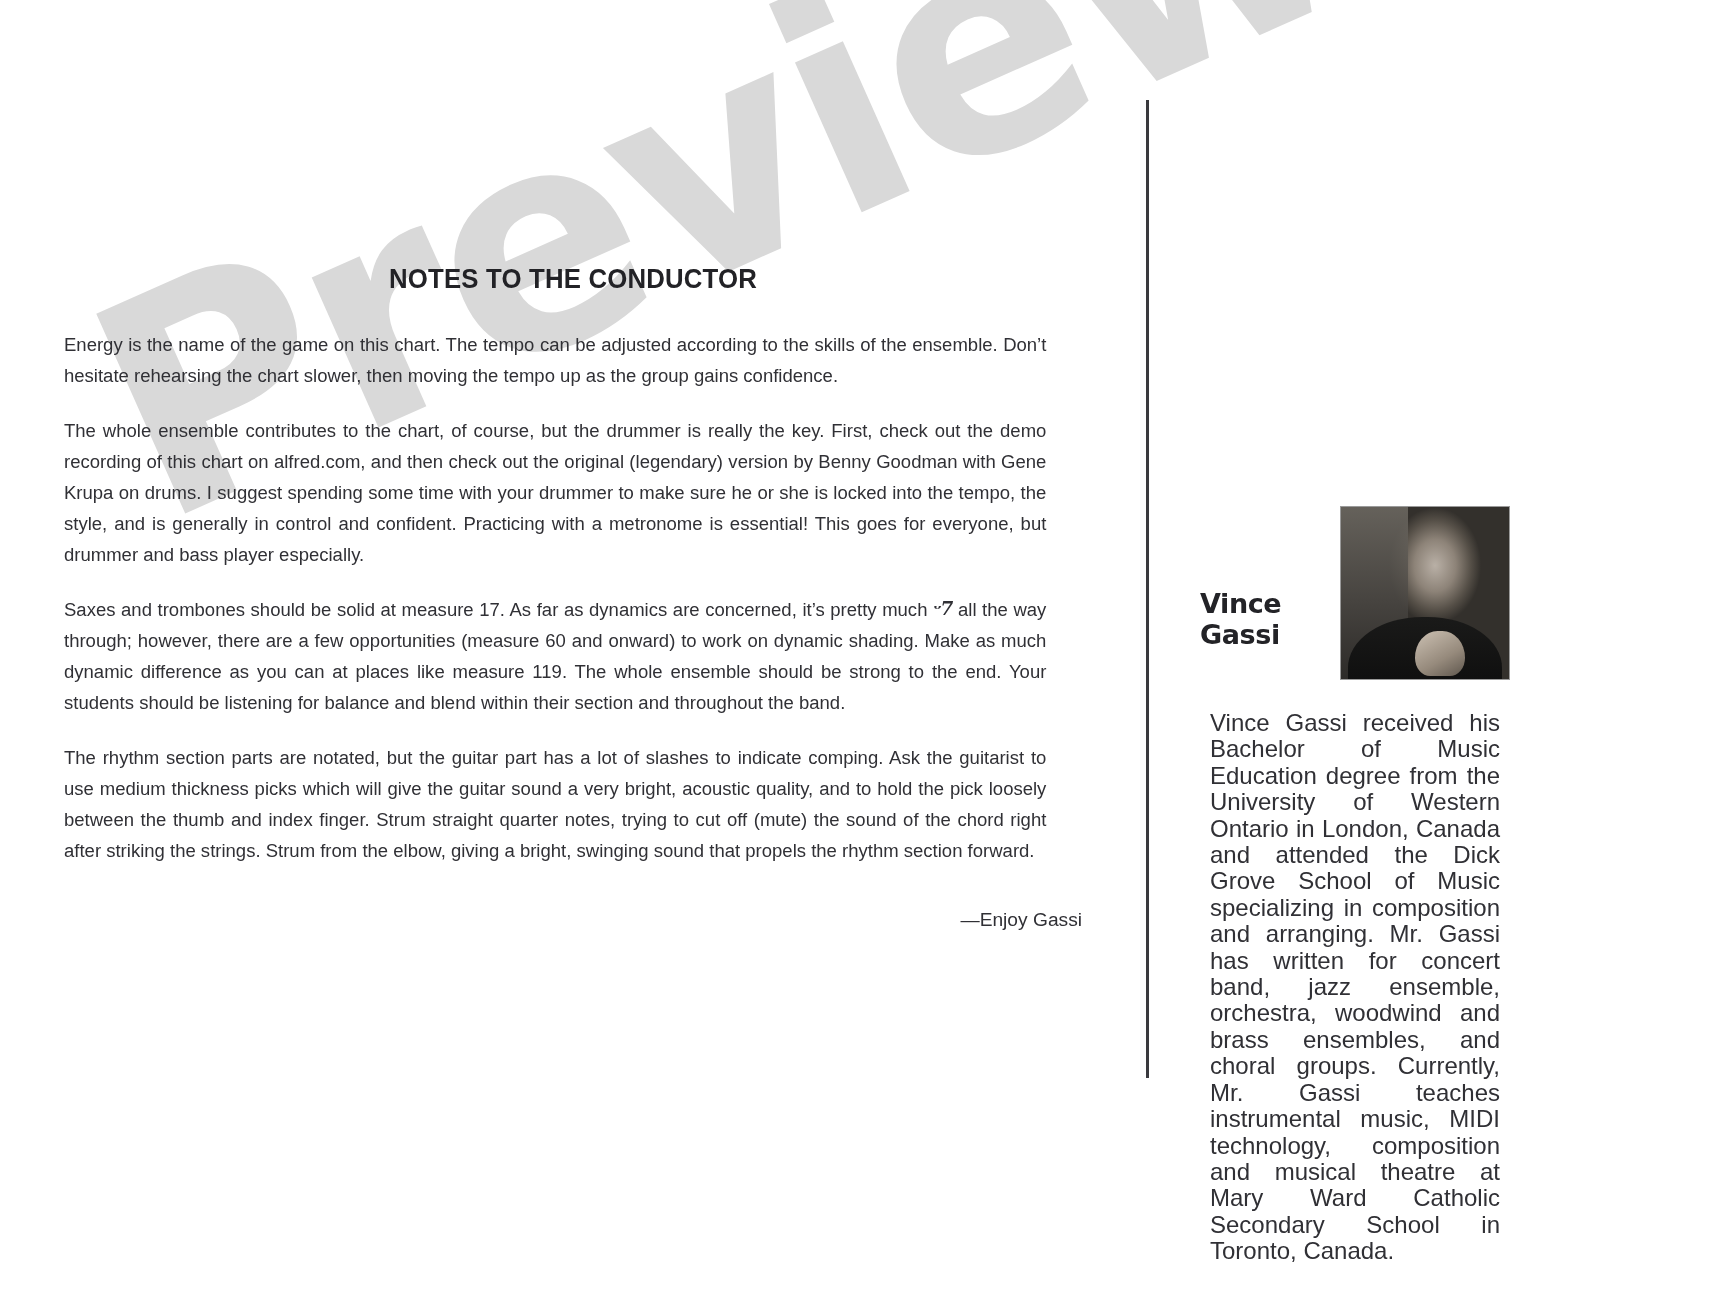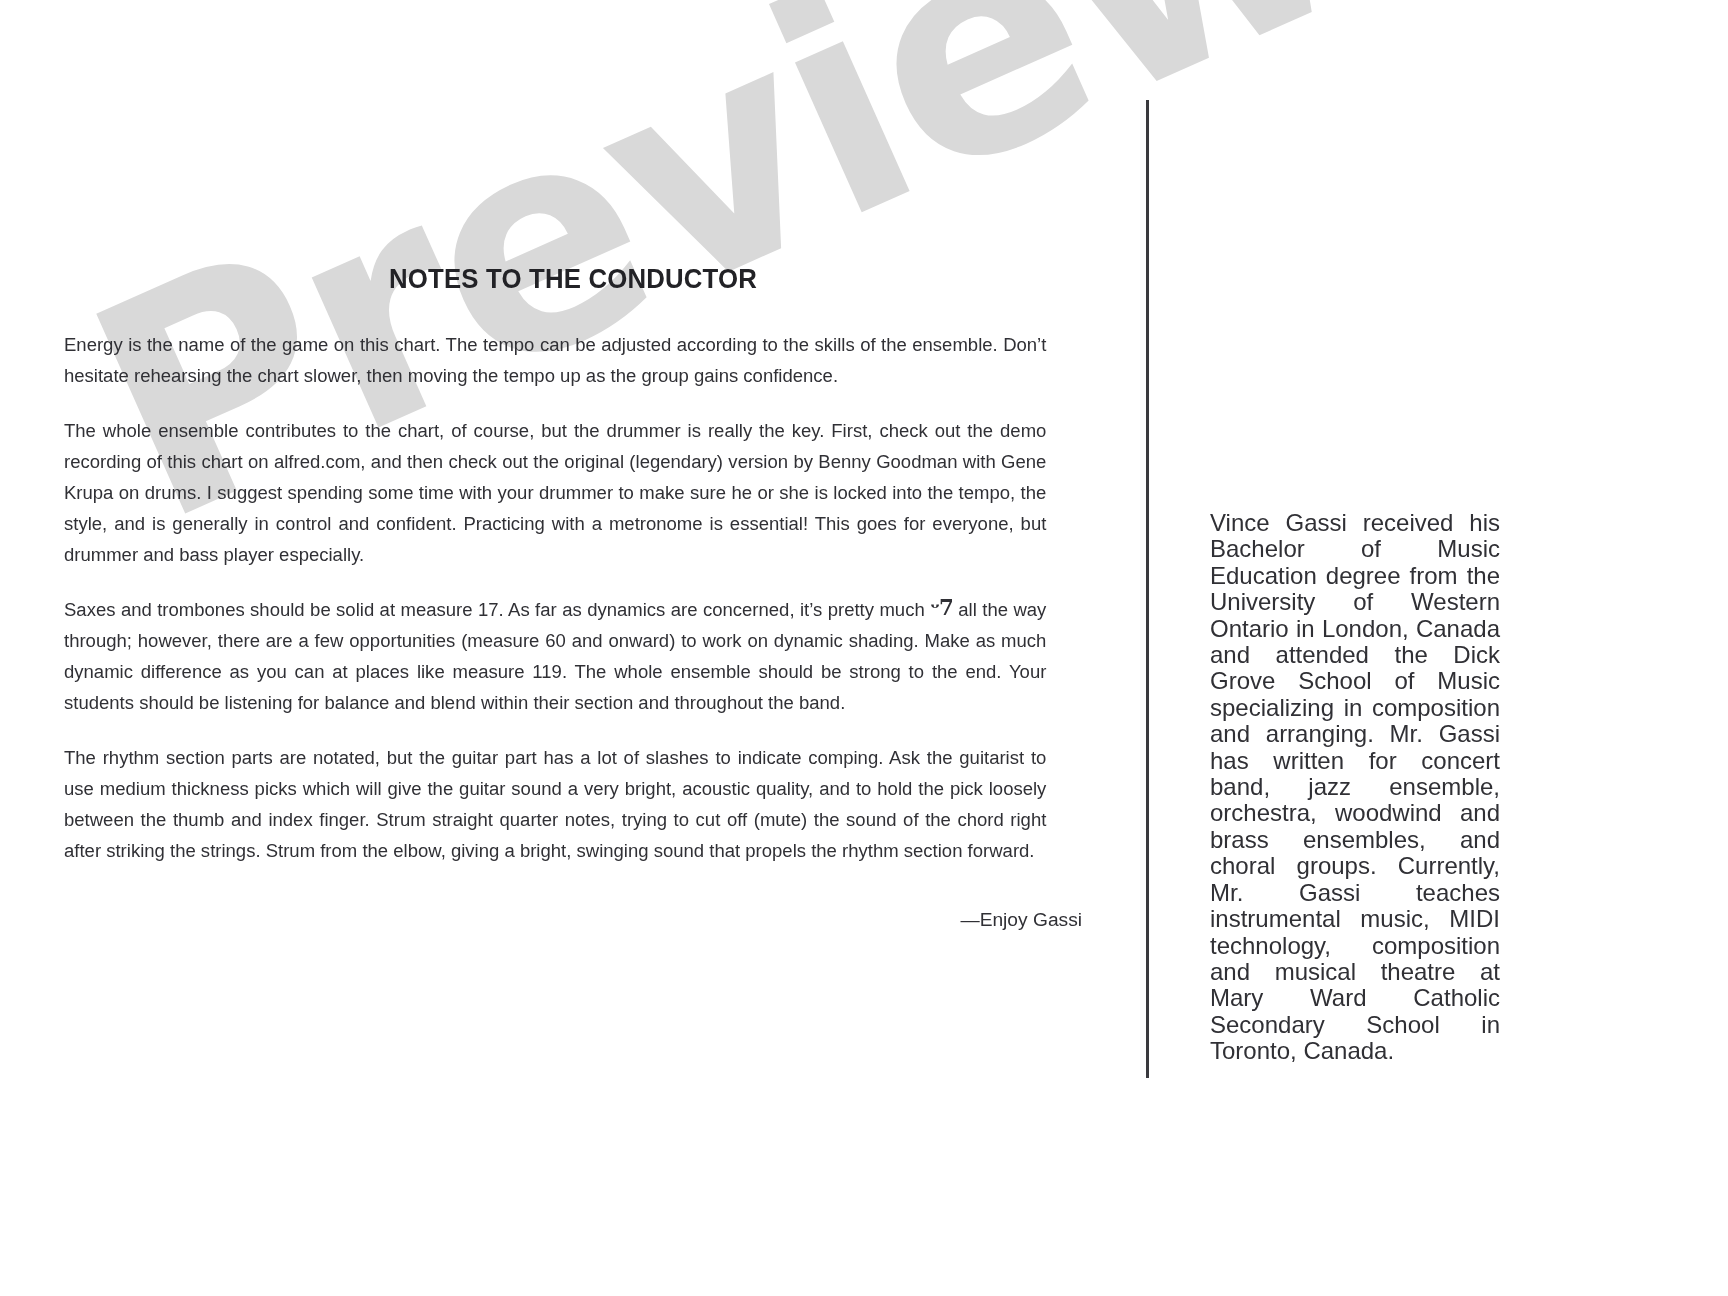--- a/index.html
+++ b/index.html
@@ -86,21 +86,22 @@
     text-align: justify;
     margin: 0 0 24px 0;
     color: #303035;
     transform: scaleX(0.965);
     transform-origin: left center;
   }
   .body-par:last-child { margin-bottom: 0; }
   .dyn-glyph {
     font-family: "DejaVu Serif", serif;
     font-weight: bold;
-    font-size: 22px;
+    font-style: italic;
+    font-size: 19px;
     line-height: 0;
     position: relative;
     top: -1px;
     letter-spacing: -1px;
   }
   #enjoy-line {
     font-size: 19.2px;
     line-height: 31px;
     margin: 0;
     color: #303035;
@@ -206,18 +207,29 @@
 
     <p class="body-par">The rhythm section parts are notated, but the guitar part has a lot of slashes to indicate comping. Ask the guitarist to use medium thickness picks which will give the guitar sound a very bright, acoustic quality, and to hold the pick loosely between the thumb and index finger. Strum straight quarter notes, trying to cut off (mute) the sound of the chord right after striking the strings. Strum from the elbow, giving a bright, swinging sound that propels the rhythm section forward.</p>
 
 
     <p id="signature">—Enjoy Gassi</p>
 
   </div>
 
   <div id="right-col">
 
+    <div id="bio-header">
+      <div id="composer-photo">
+        <div class="ph-bg"></div>
+        <div class="ph-shoulder"></div>
+        <div class="ph-hand"></div>
+      </div>
+      <div id="composer-name">
+        <div>Vince</div>
+        <div>Gassi</div>
+      </div>
+    </div>
 
     <p id="bio-text">Vince Gassi received his Bachelor of Music Education degree from the University of Western Ontario in London, Canada and attended the Dick Grove School of Music specializing in composition and arranging. Mr. Gassi has written for concert band, jazz ensemble, orchestra, woodwind and brass ensembles, and choral groups. Currently, Mr. Gassi teaches instrumental music, MIDI technology, composition and musical theatre at Mary Ward Catholic Secondary School in Toronto, Canada.</p>
 
   </div>
 
 </div>
 
 </body></html>

